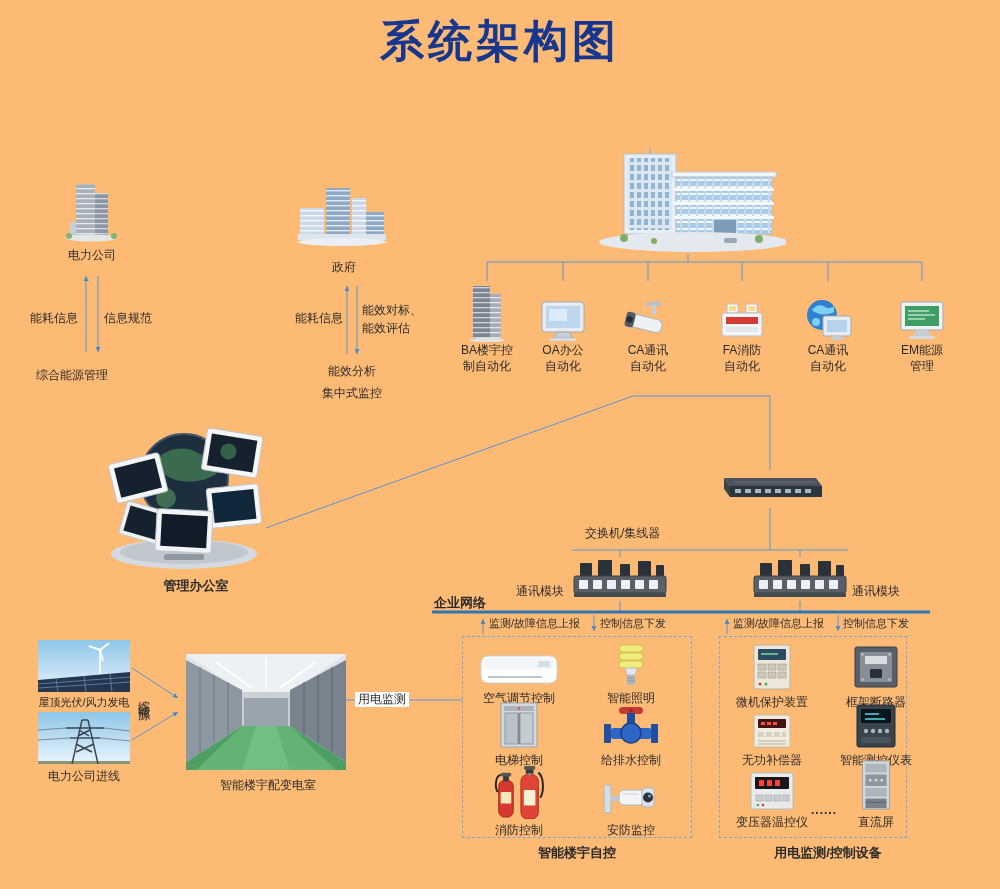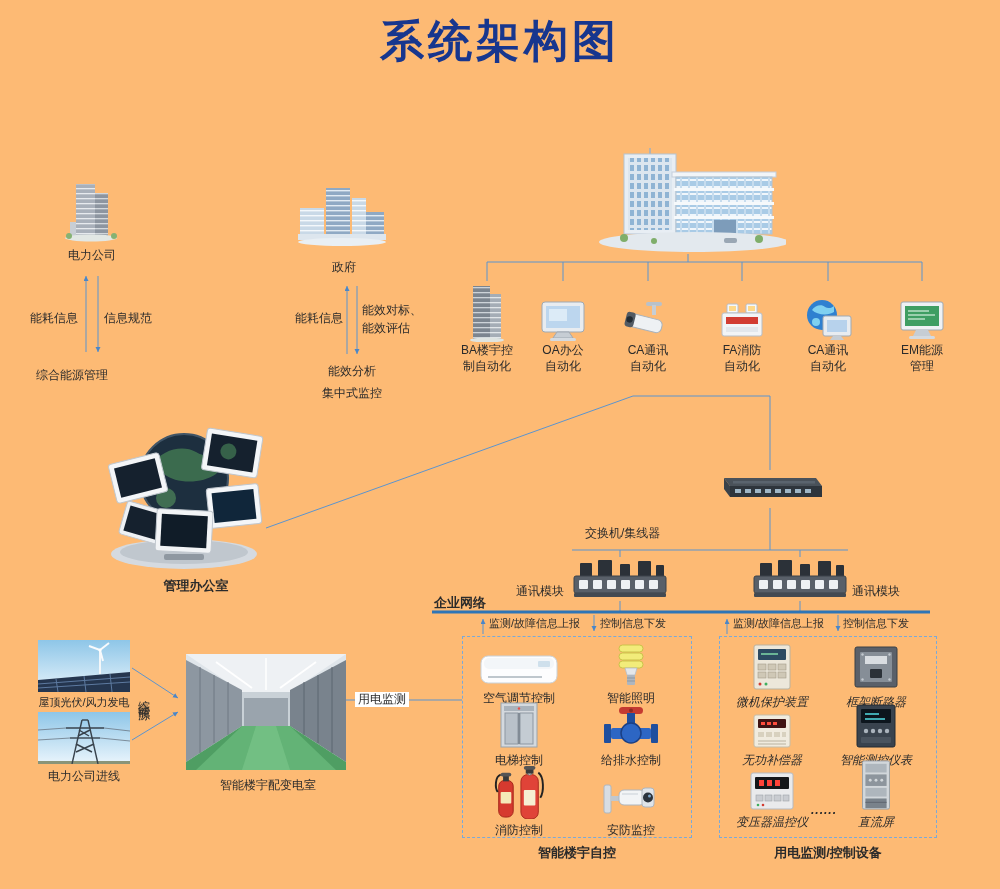--- a/index.html
+++ b/index.html
@@ -534,21 +534,21 @@
           <rect x="33" y="3" width="12" height="4" rx="2" fill="#555555"></rect>
           <path d="M48,10 C54,14 54,30 50,36" stroke="#222222" stroke-width="2" fill="none"></path>
           <rect x="33" y="28" width="12" height="16" rx="1" fill="#f6efd2"></rect>
         </svg>
       </div>
       <div class="cl">消防控制</div>
     </div>
   </div>
   <div class="lbl cx bold s13" style="left:577px;top:845px;">智能楼宇自控</div>
 
-  <div class="dash-box" style="left:719px;top:636px;width:218px;height:202px;font-style:italic;">
+  <div class="dash-box" style="left:719px;top:636px;width:188px;height:202px;">
     <div class="cell" style="left:2px;top:6px;width:100px;">
       <div class="ic" style="height:48px;">
         <svg width="40" height="48" viewBox="0 0 40 48">
           <rect x="2" y="2" width="36" height="44" rx="2" fill="#ece7da" stroke="#b9b2a0"></rect>
           <rect x="6" y="6" width="28" height="11" rx="1" fill="#2c4a62"></rect>
           <line x1="9" y1="11" x2="26" y2="11" stroke="#7fd8a8" stroke-width="1.5"></line>
           <g fill="#cfc8b6" stroke="#a39c8a" stroke-width="0.6">
             <rect x="6" y="21" width="8" height="6"></rect>
               <rect x="16" y="21" width="8" height="6"></rect>
               <rect x="26" y="21" width="8" height="6"></rect>

